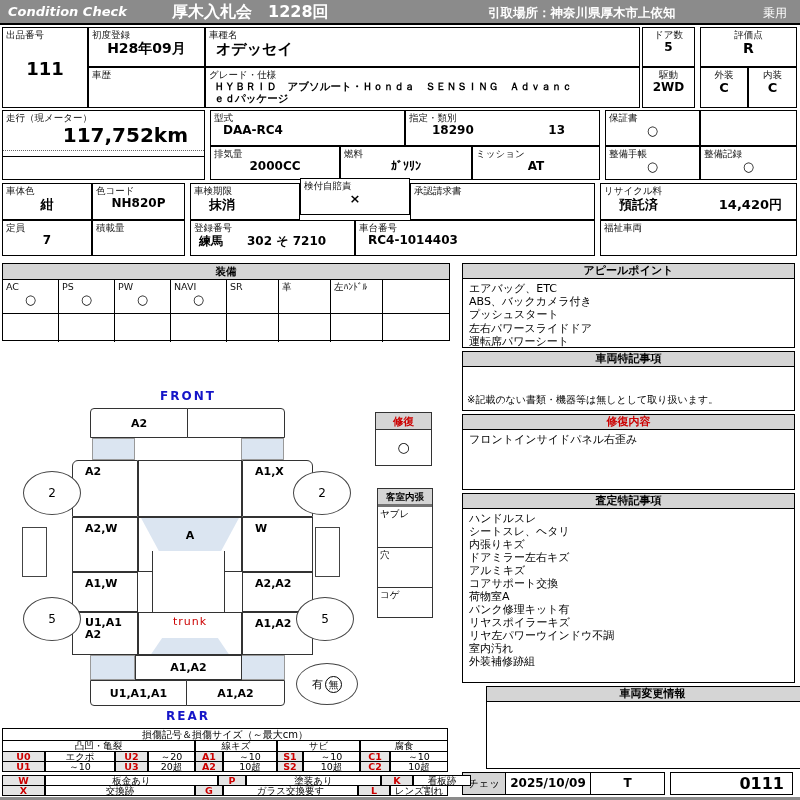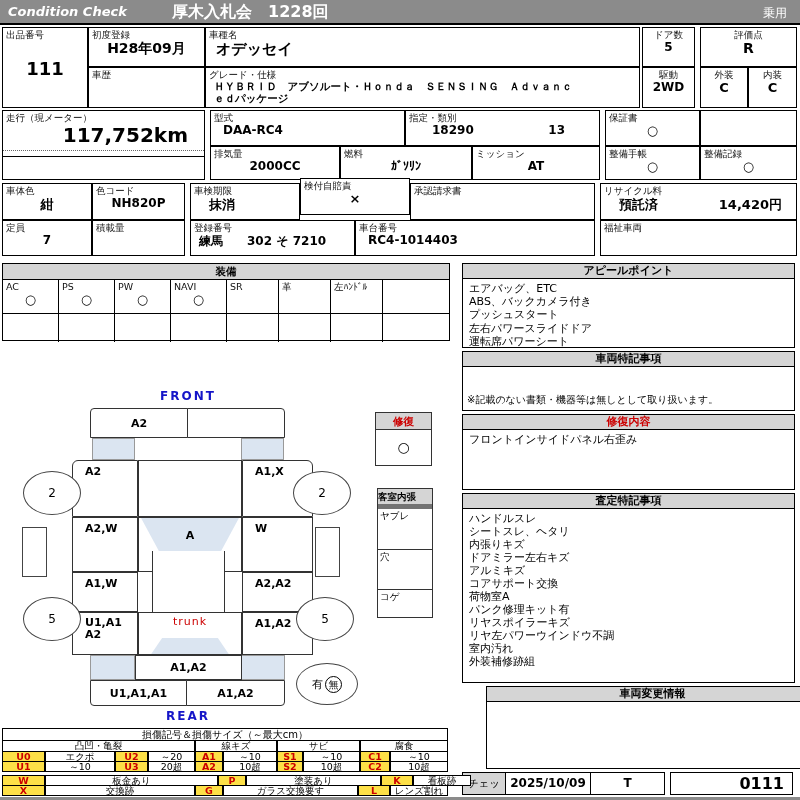--- a/index.html
+++ b/index.html
@@ -18,33 +18,34 @@
   .sech{background:#d5d5d5;border-bottom:1px solid #000;text-align:center;font-weight:bold;font-size:11px;line-height:14px;height:14px;overflow:hidden;}
   .lines{padding:3px 6px;font-size:11px;line-height:13.2px;}
   
   .dc{position:absolute;box-sizing:border-box;border:1px solid #333;background:#fff;}
   .dt{font-weight:bold;font-size:11px;line-height:12px;padding:5px 0 0 12px;}
   .oval{position:absolute;box-sizing:border-box;border:1px solid #444;border-radius:50%;background:#fff;display:flex;align-items:center;justify-content:center;font-size:12px;z-index:3;}
   .shade{position:absolute;box-sizing:border-box;background:#dbe5f1;border:1px solid #999;}
   
   .lrow{position:absolute;display:flex;box-sizing:border-box;}
   .lc{box-sizing:border-box;border:1px solid #000;font-size:9.5px;line-height:1;display:flex;align-items:center;justify-content:center;white-space:nowrap;overflow:hidden;background:#fff;}
-  .lcode{background:#fde047;color:#c00;font-weight:bold;}
+  .lcode{background:#e5e5e5;color:#c00;font-weight:bold;}
   .hdr{position:absolute;left:0;top:0;width:800px;height:25px;background:#8b8b8b;border-bottom:2px solid #000;color:#fff;box-sizing:border-box;}
   .equipcell{box-sizing:border-box;border-right:1px solid #000;position:relative;}
   .equipmark{display:block;text-align:center;font-size:13px;font-weight:bold;line-height:16px;}
 </style>
 </head>
 <body>
 
 <div class="sheet">
 
   <div class="hdr">
     <span class="abs" style="left:8px;top:4px;font-size:13px;font-weight:bold;font-style:italic;">Condition  Check</span>
     <span class="abs" style="left:172px;top:2px;font-size:16px;font-weight:bold;">厚木入札会　1228回</span>
+    <span class="abs" style="left:488px;top:5px;font-size:12.5px;font-weight:bold;">引取場所：神奈川県厚木市上依知</span>
     <span class="abs" style="left:763px;top:5px;font-size:12px;">乗用</span>
   </div>
 
   <div class="c" style="left:2px;top:27px;width:86px;height:81px;">
     <span class="lb">出品番号</span>
     <span class="vc" style="font-size:18px;margin-top:18px;">111</span>
   </div>
   <div class="c" style="left:88px;top:27px;width:117px;height:40px;">
     <span class="lb">初度登録</span>
     <span class="vc" style="font-size:14px;">H28年09月</span>
@@ -340,21 +341,21 @@
     <span>有</span>
     <span style="display:inline-block;width:15px;height:15px;line-height:15px;border:1px solid #000;border-radius:50%;text-align:center;font-size:10px;">無</span>
   </div>
 
   <div class="abs" style="left:375px;top:412px;width:57px;height:54px;border:1px solid #333;background:#fff;">
     <div class="g red" style="height:16px;border-bottom:1px solid #333;text-align:center;font-size:10.5px;font-weight:bold;line-height:16px;">修復</div>
     <div style="text-align:center;font-size:14px;line-height:34px;">○</div>
   </div>
 
   <div class="abs" style="left:377px;top:488px;width:56px;height:130px;border:1px solid #333;background:#fff;">
-    <div class="g" style="height:15px;border-bottom:5px solid #737373;font-size:9.5px;font-weight:bold;line-height:15px;">客室内張</div>
+    <div class="g" style="height:15px;border-bottom:3px solid #737373;text-align:center;font-size:9.5px;font-weight:bold;line-height:15px;">客室内張</div>
     <div style="height:38px;border-bottom:1px solid #333;font-size:9.5px;padding:1px 2px;">ヤブレ</div>
     <div style="height:37px;border-bottom:1px solid #333;font-size:9.5px;padding:1px 2px;">穴</div>
     <div style="height:36px;font-size:9.5px;padding:1px 2px;">コゲ</div>
   </div>
 
   <div class="lrow" style="left:2px;top:728px;">
     <div class="lc g" style="width:446px;height:13px;font-size:10px;">損傷記号＆損傷サイズ（～最大cm）</div>
   </div>
   <div class="lrow" style="left:2px;top:740px;">
     <div class="lc g" style="width:193px;height:12px;">凸凹・亀裂</div>

